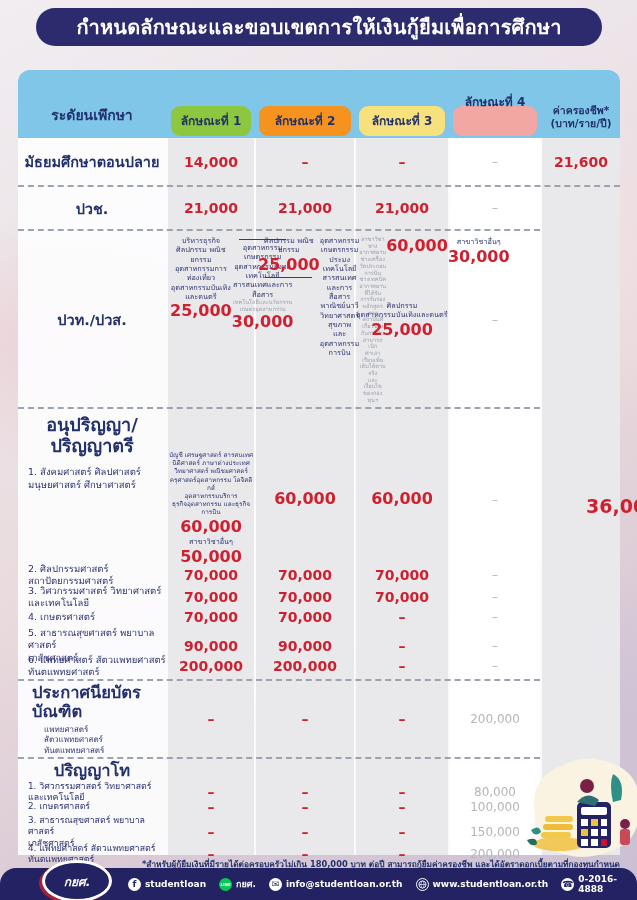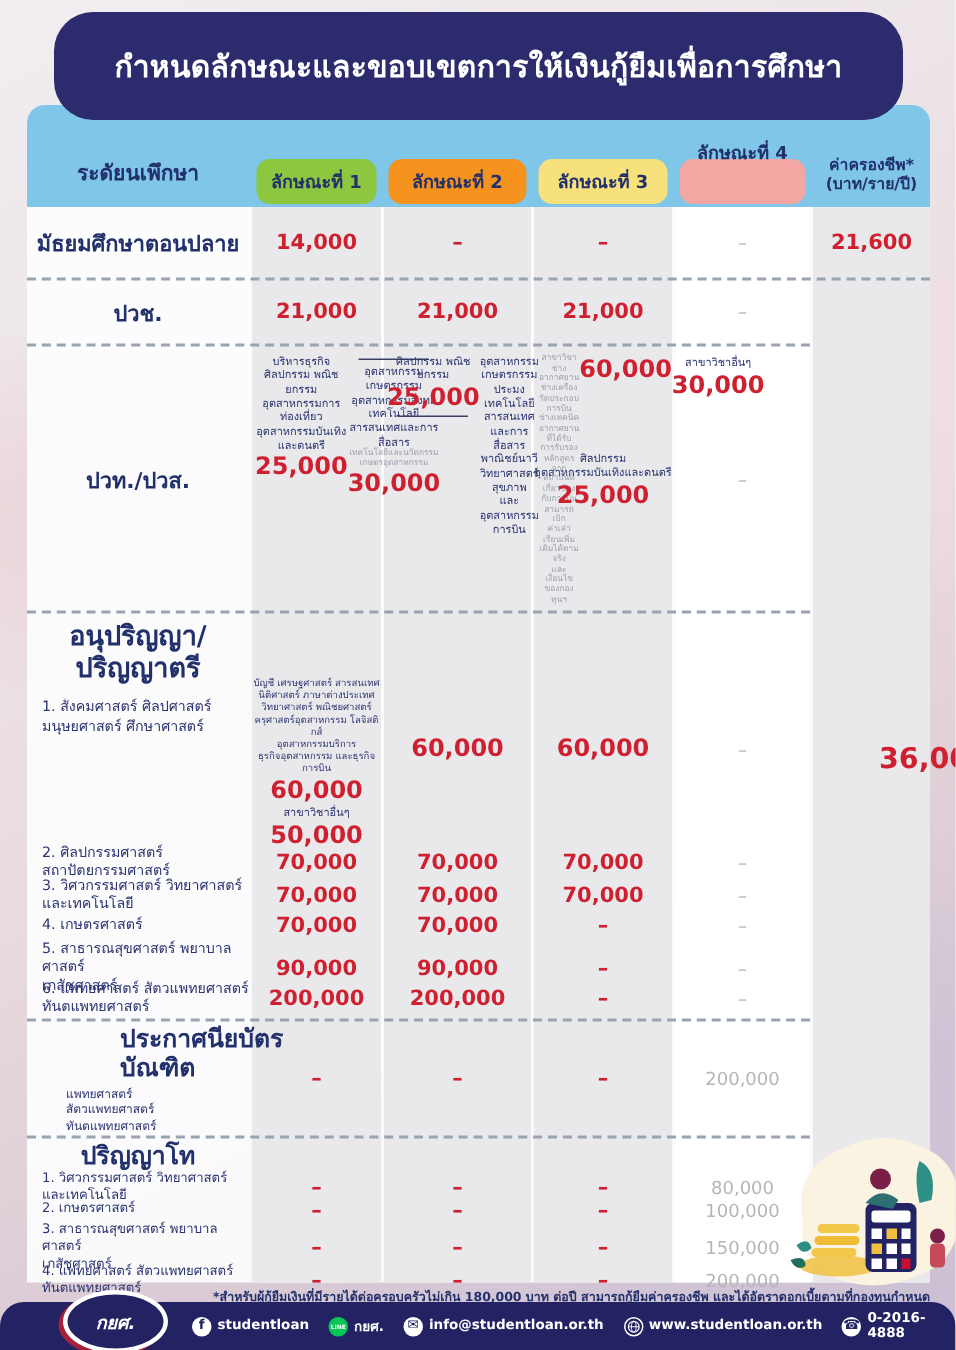--- a/index.html
+++ b/index.html
@@ -6,21 +6,21 @@
   .page{
     position:relative;width:637px;height:900px;overflow:hidden;
     font-family:"DejaVu Sans","Liberation Sans",sans-serif;
     background:linear-gradient(155deg,#f1edf0 0%,#ece4e8 28%,#e9dadd 52%,#dcccd6 74%,#c9bed3 100%);
   }
   .photo-tint{position:absolute;inset:0;background:
     radial-gradient(260px 180px at 8% 38%,rgba(233,180,185,.35),transparent 70%),
     radial-gradient(300px 220px at 96% 30%,rgba(246,225,228,.5),transparent 70%),
     radial-gradient(280px 200px at 92% 78%,rgba(190,185,215,.35),transparent 70%);}
   
-  .banner{position:absolute;left:36px;top:8px;width:566px;height:72px;background:#2b2b6d;
+  .banner{position:absolute;left:36px;top:8px;width:566px;height:38px;background:#2b2b6d;
     border-radius:26px;display:flex;align-items:center;justify-content:center;z-index:5;}
   .banner .t{color:#ffffff;font-size:20px;font-weight:bold;letter-spacing:.2px;}
   
   .table{position:absolute;left:18px;top:70px;width:602px;height:785px;z-index:4;}
   .thead{position:absolute;left:0;top:0;width:602px;height:68px;background:#7fc6e9;border-radius:12px 12px 0 0;}
   .span-title{position:absolute;left:140px;top:6px;width:462px;text-align:center;
     color:#22306b;font-size:12.5px;font-weight:bold;}
   .hgrid{position:absolute;left:0;bottom:0;width:602px;display:grid;
     grid-template-columns:148px 86px 98px 92px 90px 78px;column-gap:2px;align-items:end;}
   .hlabel{color:#22306b;font-weight:bold;font-size:14px;text-align:center;padding-bottom:12px;}
@@ -264,21 +264,21 @@
           <div class="val">200,000</div>
           <div class="val">200,000</div>
           <div class="val">–</div>
           <div class="dash-g">–</div>
           <div></div>
         </div>
         <div class="dashed short"></div>
 
         <div class="grid sec s-cert">
           <div>
-            <div class="sec-title" style="font-size:16.5px;text-align:left;padding-left:14px;margin-top:2px;margin-left:48px;">ประกาศนียบัตรบัณฑิต</div>
+            <div class="sec-title" style="font-size:16.5px;text-align:left;padding-left:14px;margin-top:2px;">ประกาศนียบัตรบัณฑิต</div>
             <div class="lbl-sub" style="font-size:8px;padding-left:26px;margin-top:3px;">แพทยศาสตร์
 สัตวแพทยศาสตร์
 ทันตแพทยศาสตร์</div>
           </div>
           <div class="val">–</div>
           <div class="val">–</div>
           <div class="val">–</div>
           <div class="gval">200,000</div>
           <div></div>
         </div>

